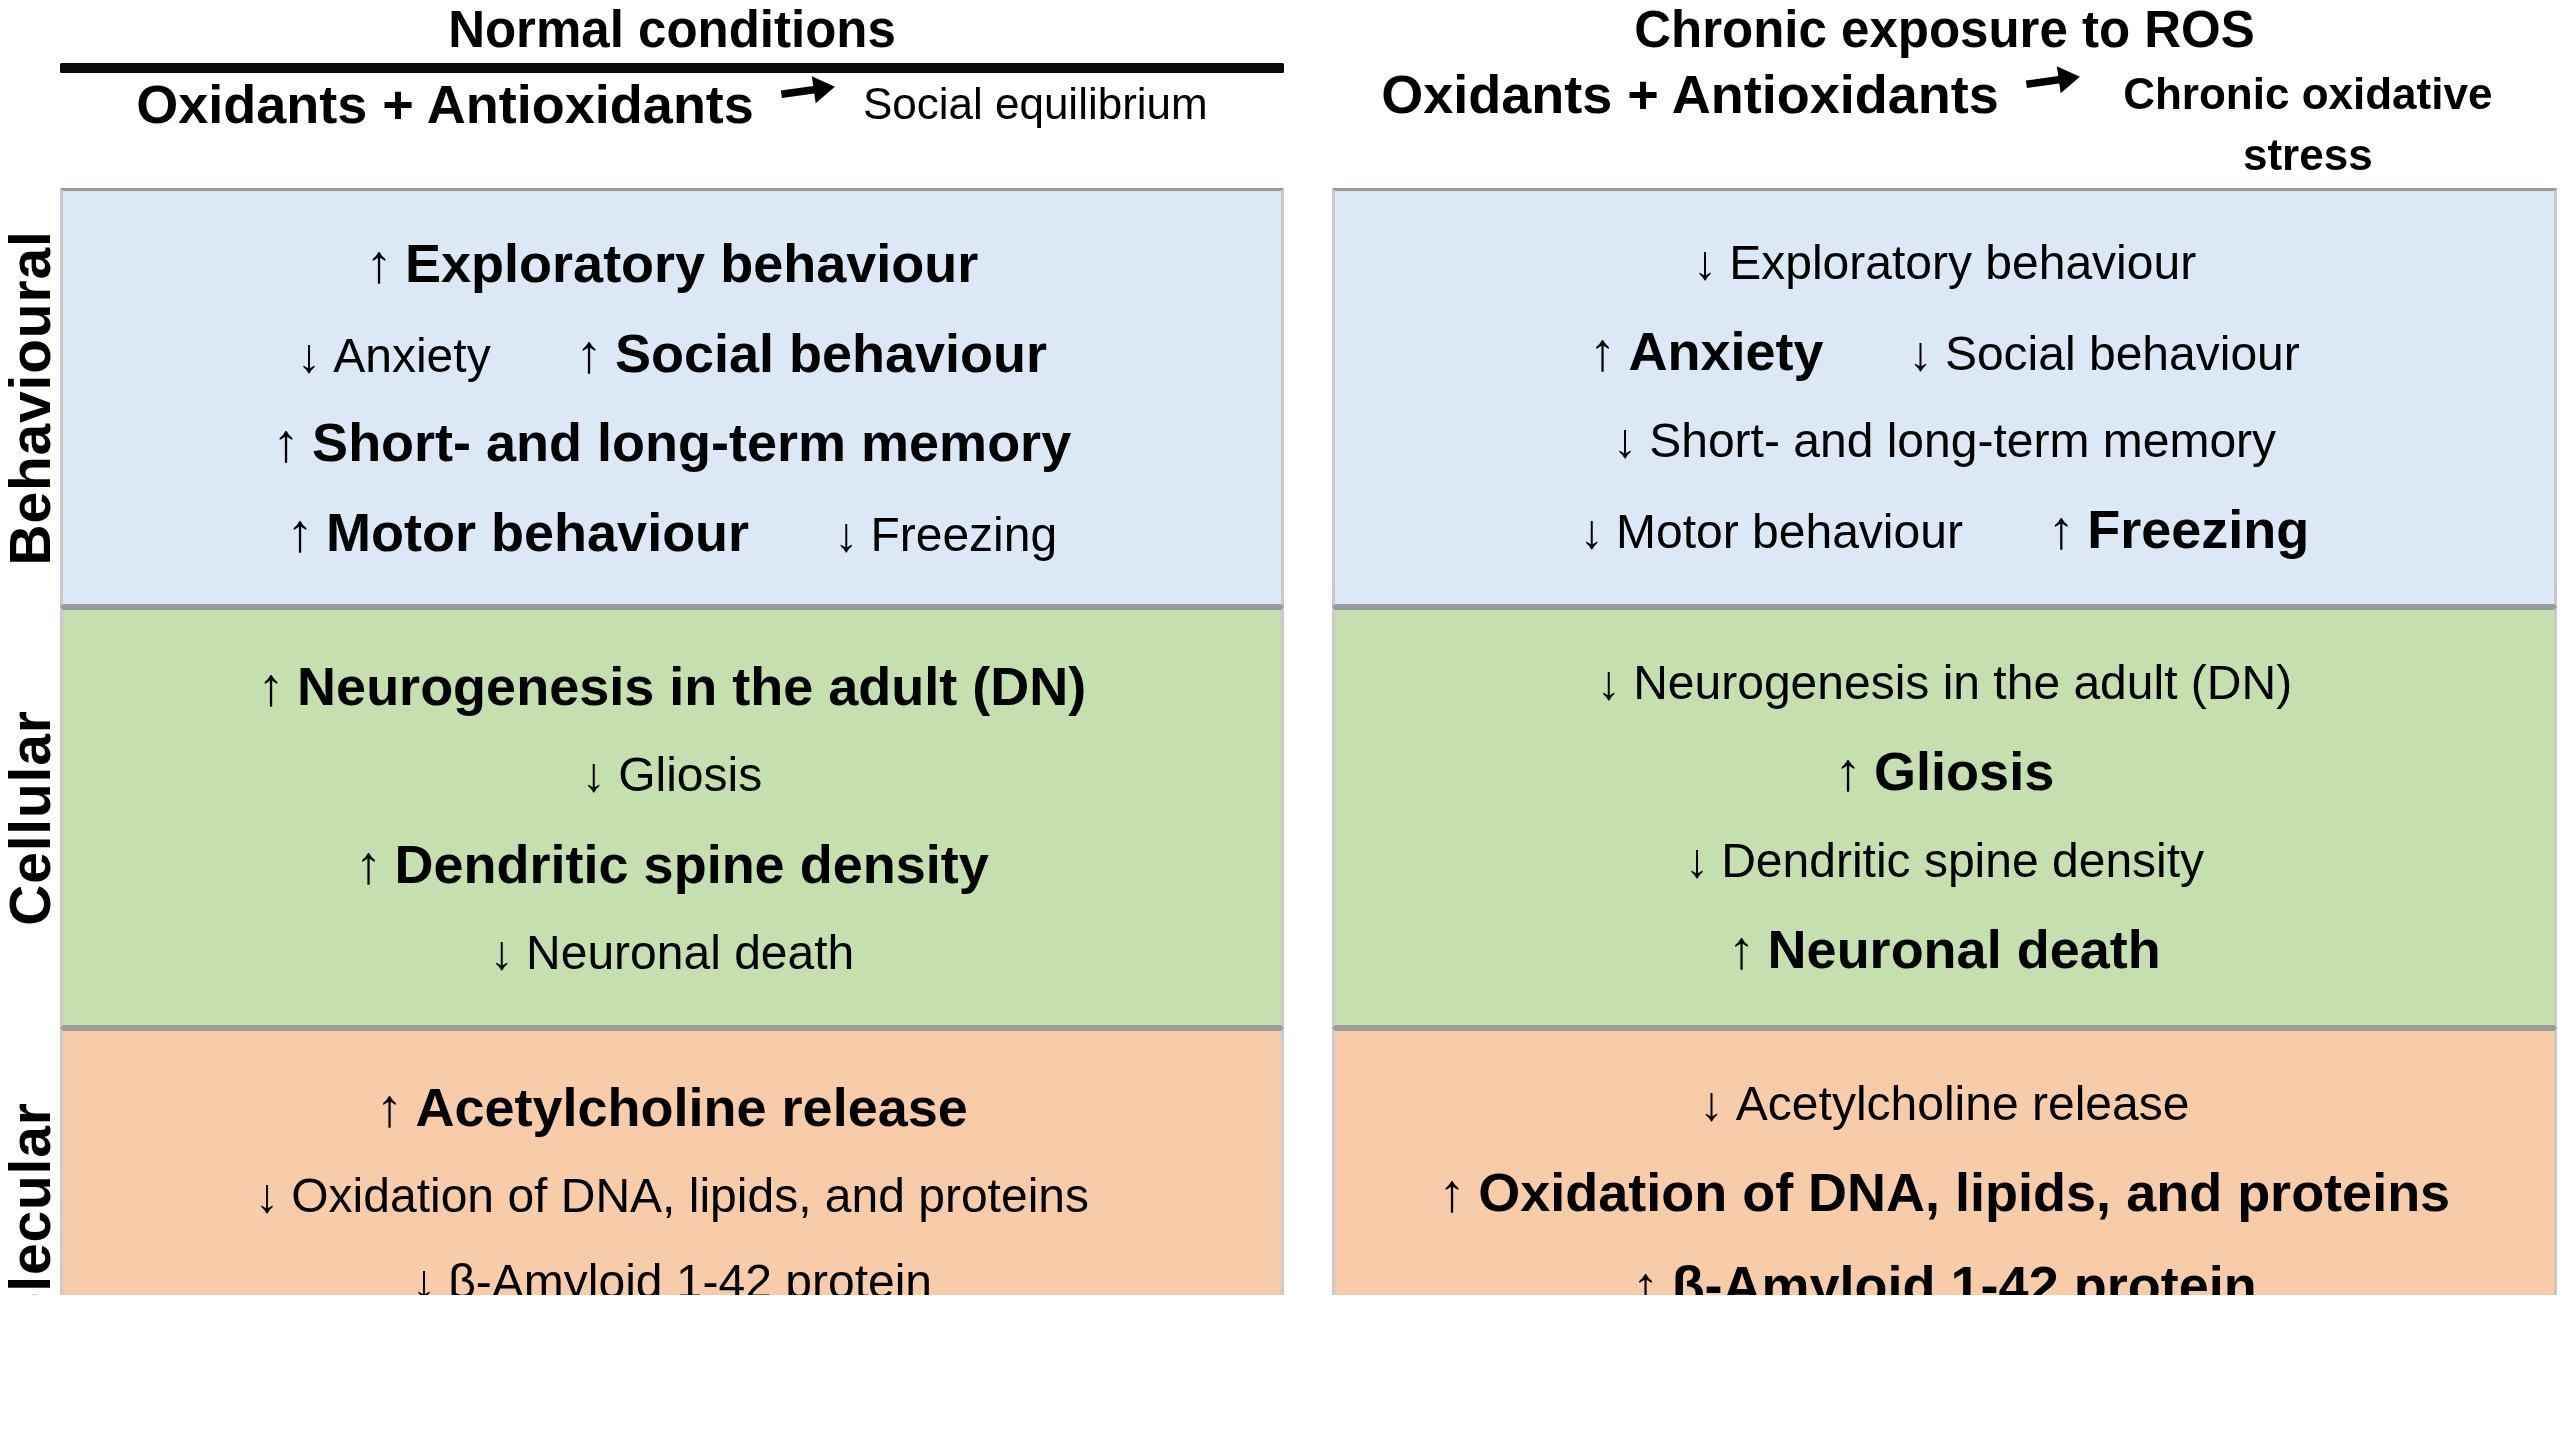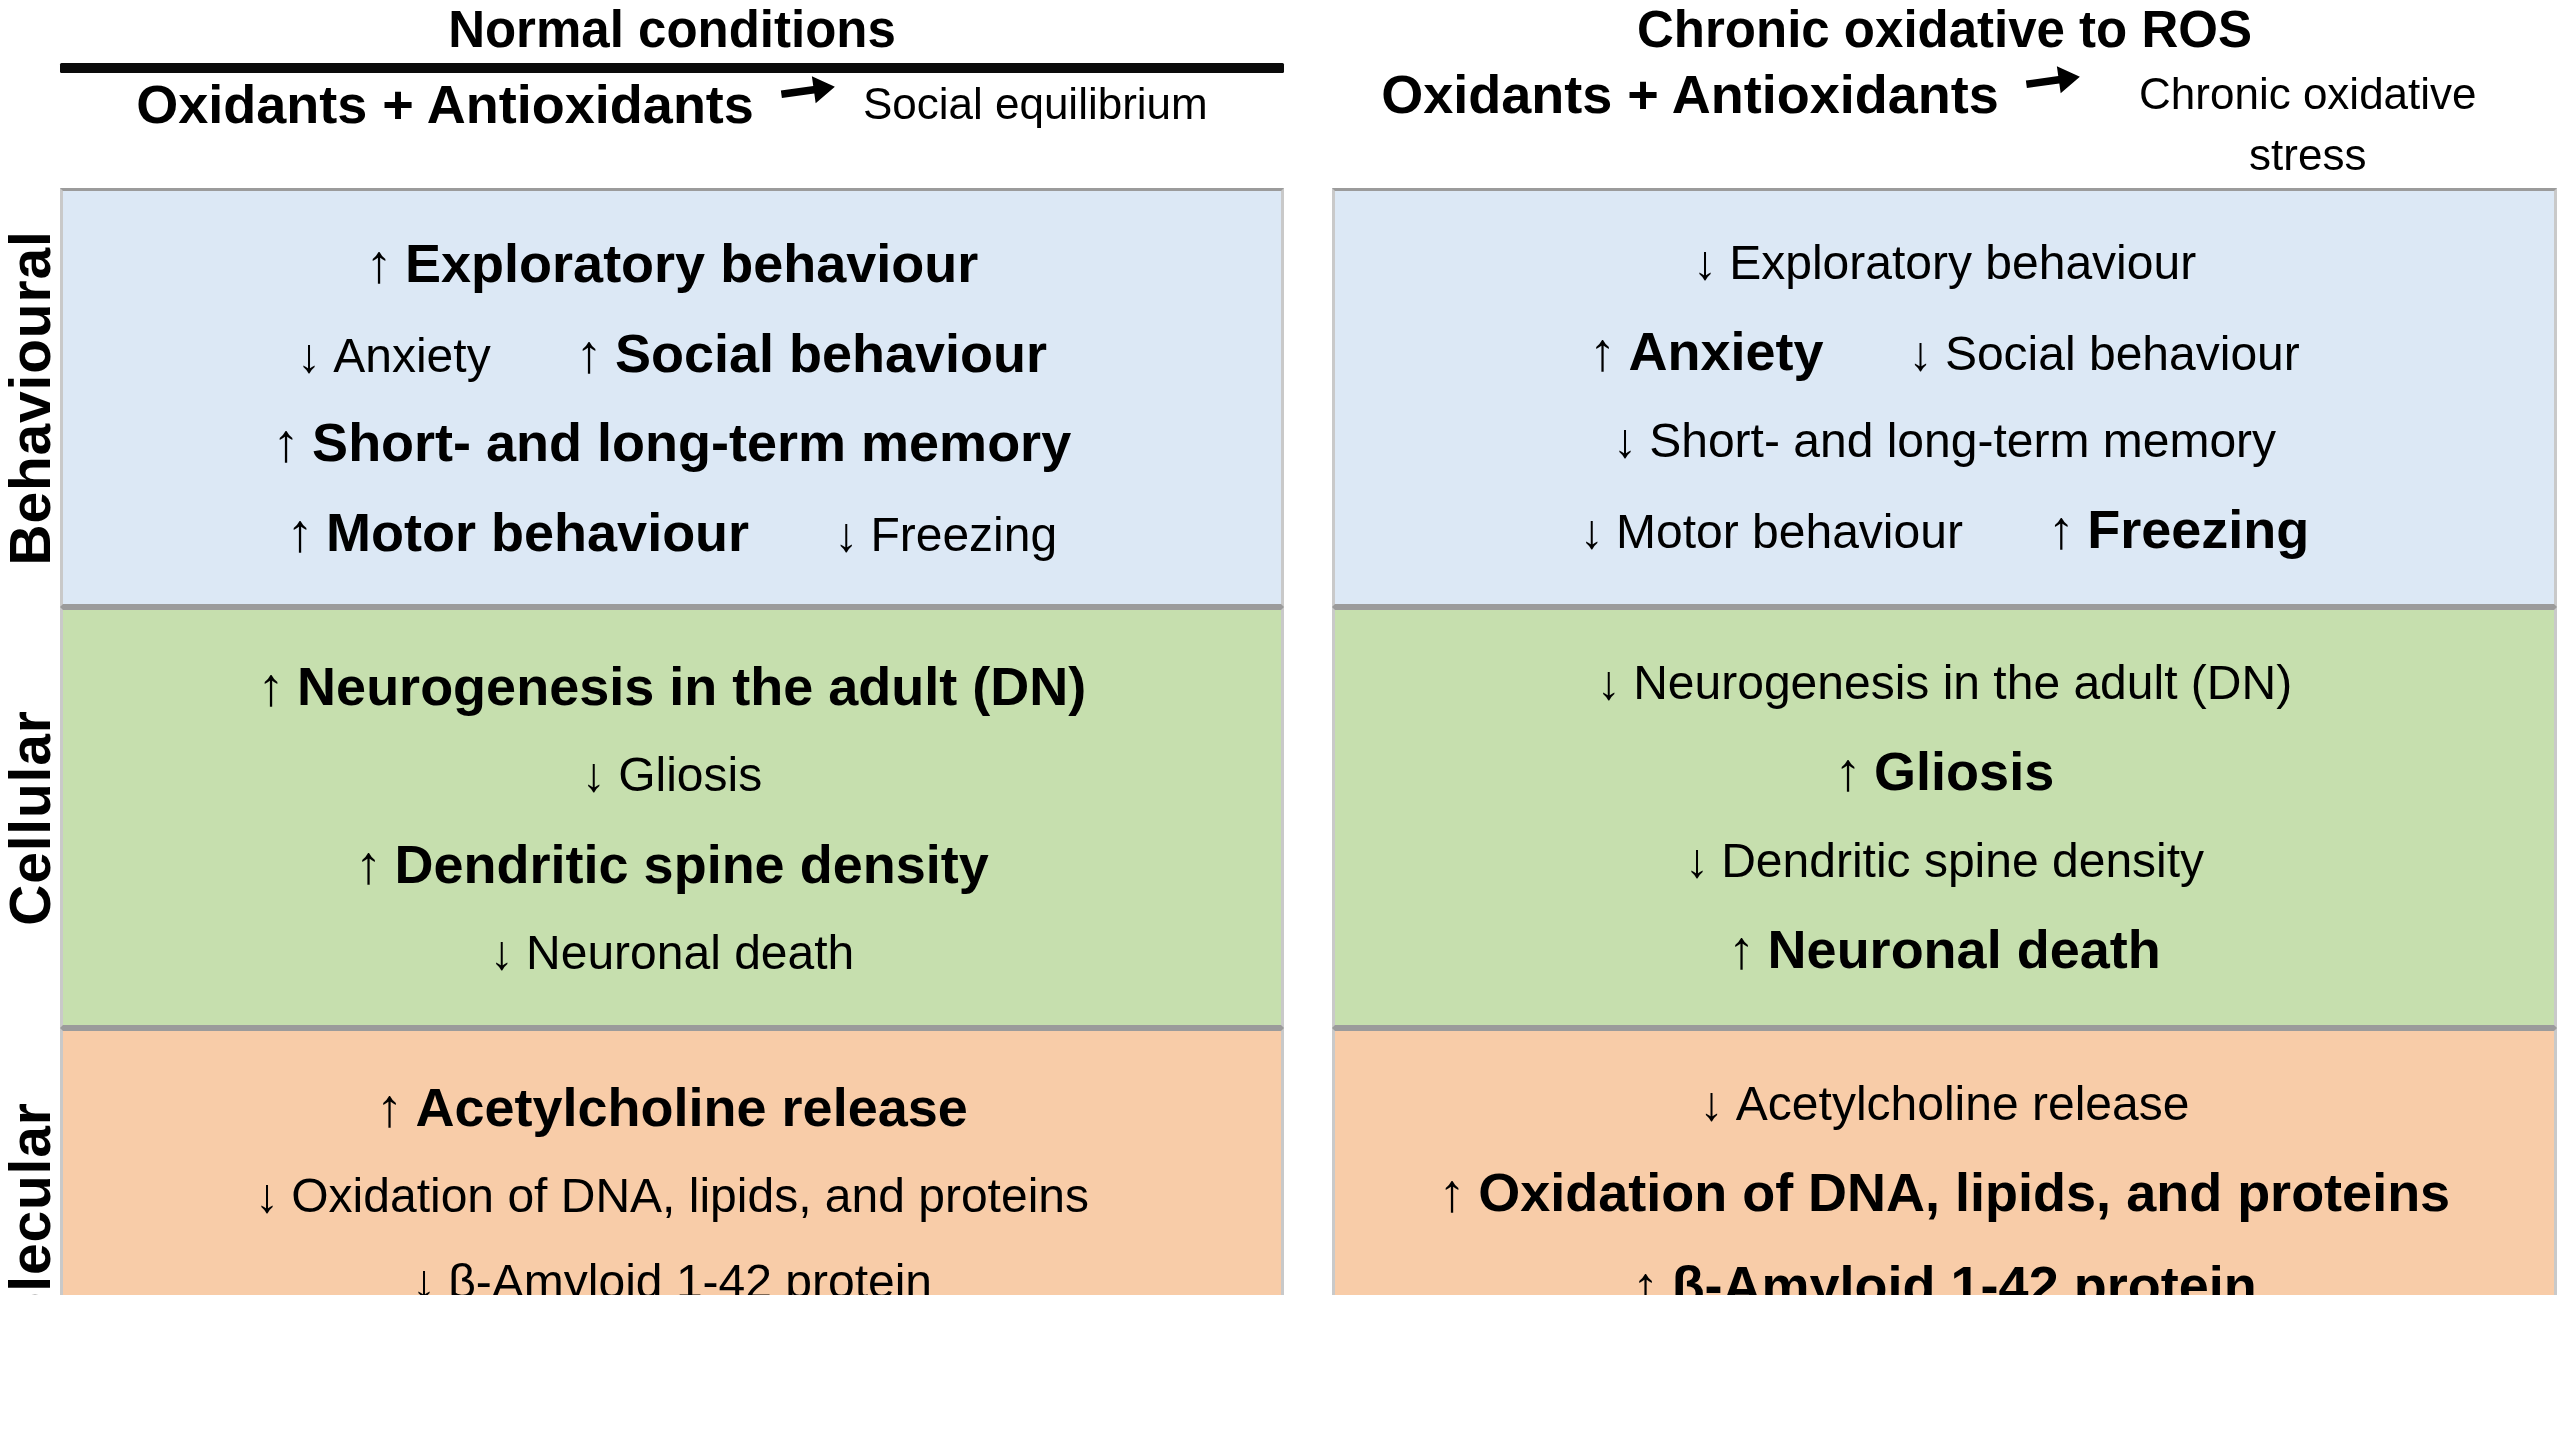--- a/index.html
+++ b/index.html
@@ -14,21 +14,21 @@
   .lab-m{grid-area:4/1;} .sec-m-l{grid-area:4/2;} .sec-m-r{grid-area:4/4;}
 
   
   .panel-header{display:flex;flex-direction:column;height:100%;box-sizing:border-box;}
   .panel-title{text-align:center;font-weight:700;font-size:51px;line-height:1.05;margin-top:3.1px;}
   .title-rule{height:10px;background:#0a0a0a;margin-top:6.2px;border-radius:1.5px;}
   .equation{flex:1;display:flex;align-items:flex-start;justify-content:center;gap:26px;padding-bottom:4px;}
   .eq-left{font-weight:700;font-size:54px;white-space:nowrap;}
   .eq-right{font-weight:400;font-size:44px;line-height:1.4;text-align:center;}
   .h-left .eq-right{white-space:nowrap;}
-  .h-right .eq-right{width:400px;}
+  .h-right .eq-right{width:400px;font-weight:bold;}
   .arrow-right-icon{display:inline-flex;transform:rotate(-8deg);flex:0 0 auto;}
   .arrow-right-icon svg{display:block;}
 
   
   .label-cell{display:flex;align-items:center;justify-content:center;overflow:visible;}
   .vlabel{transform:rotate(-90deg);font-weight:700;font-size:57px;white-space:nowrap;letter-spacing:0.8px;}
 
   
   .section{height:100%;box-sizing:border-box;
            border-top:3.8px solid #9b9b9b;border-bottom:3.8px solid #9b9b9b;
@@ -58,21 +58,21 @@
       <span class="arrow-right-icon">
         <svg width="57" height="35" viewBox="0 0 74 46">
             <path d="M1 18 L44 18 L44 5 L72 23 L44 41 L44 28 L1 28 Z" fill="#000"></path>
           </svg>
       </span>
       <span class="eq-right">Social equilibrium</span>
     </div>
   </div>
 
   <div class="panel-header h-right">
-    <div class="panel-title">Chronic oxidative to ROS</div>
+    <div class="panel-title">Chronic exposure to ROS</div>
     <div class="title-rule"></div>
     <div class="equation">
       <span class="eq-left">Oxidants + Antioxidants</span>
       <span class="arrow-right-icon">
         <svg width="57" height="35" viewBox="0 0 74 46">
             <path d="M1 18 L44 18 L44 5 L72 23 L44 41 L44 28 L1 28 Z" fill="#000"></path>
           </svg>
       </span>
       <span class="eq-right">Chronic oxidative stress</span>
     </div>

